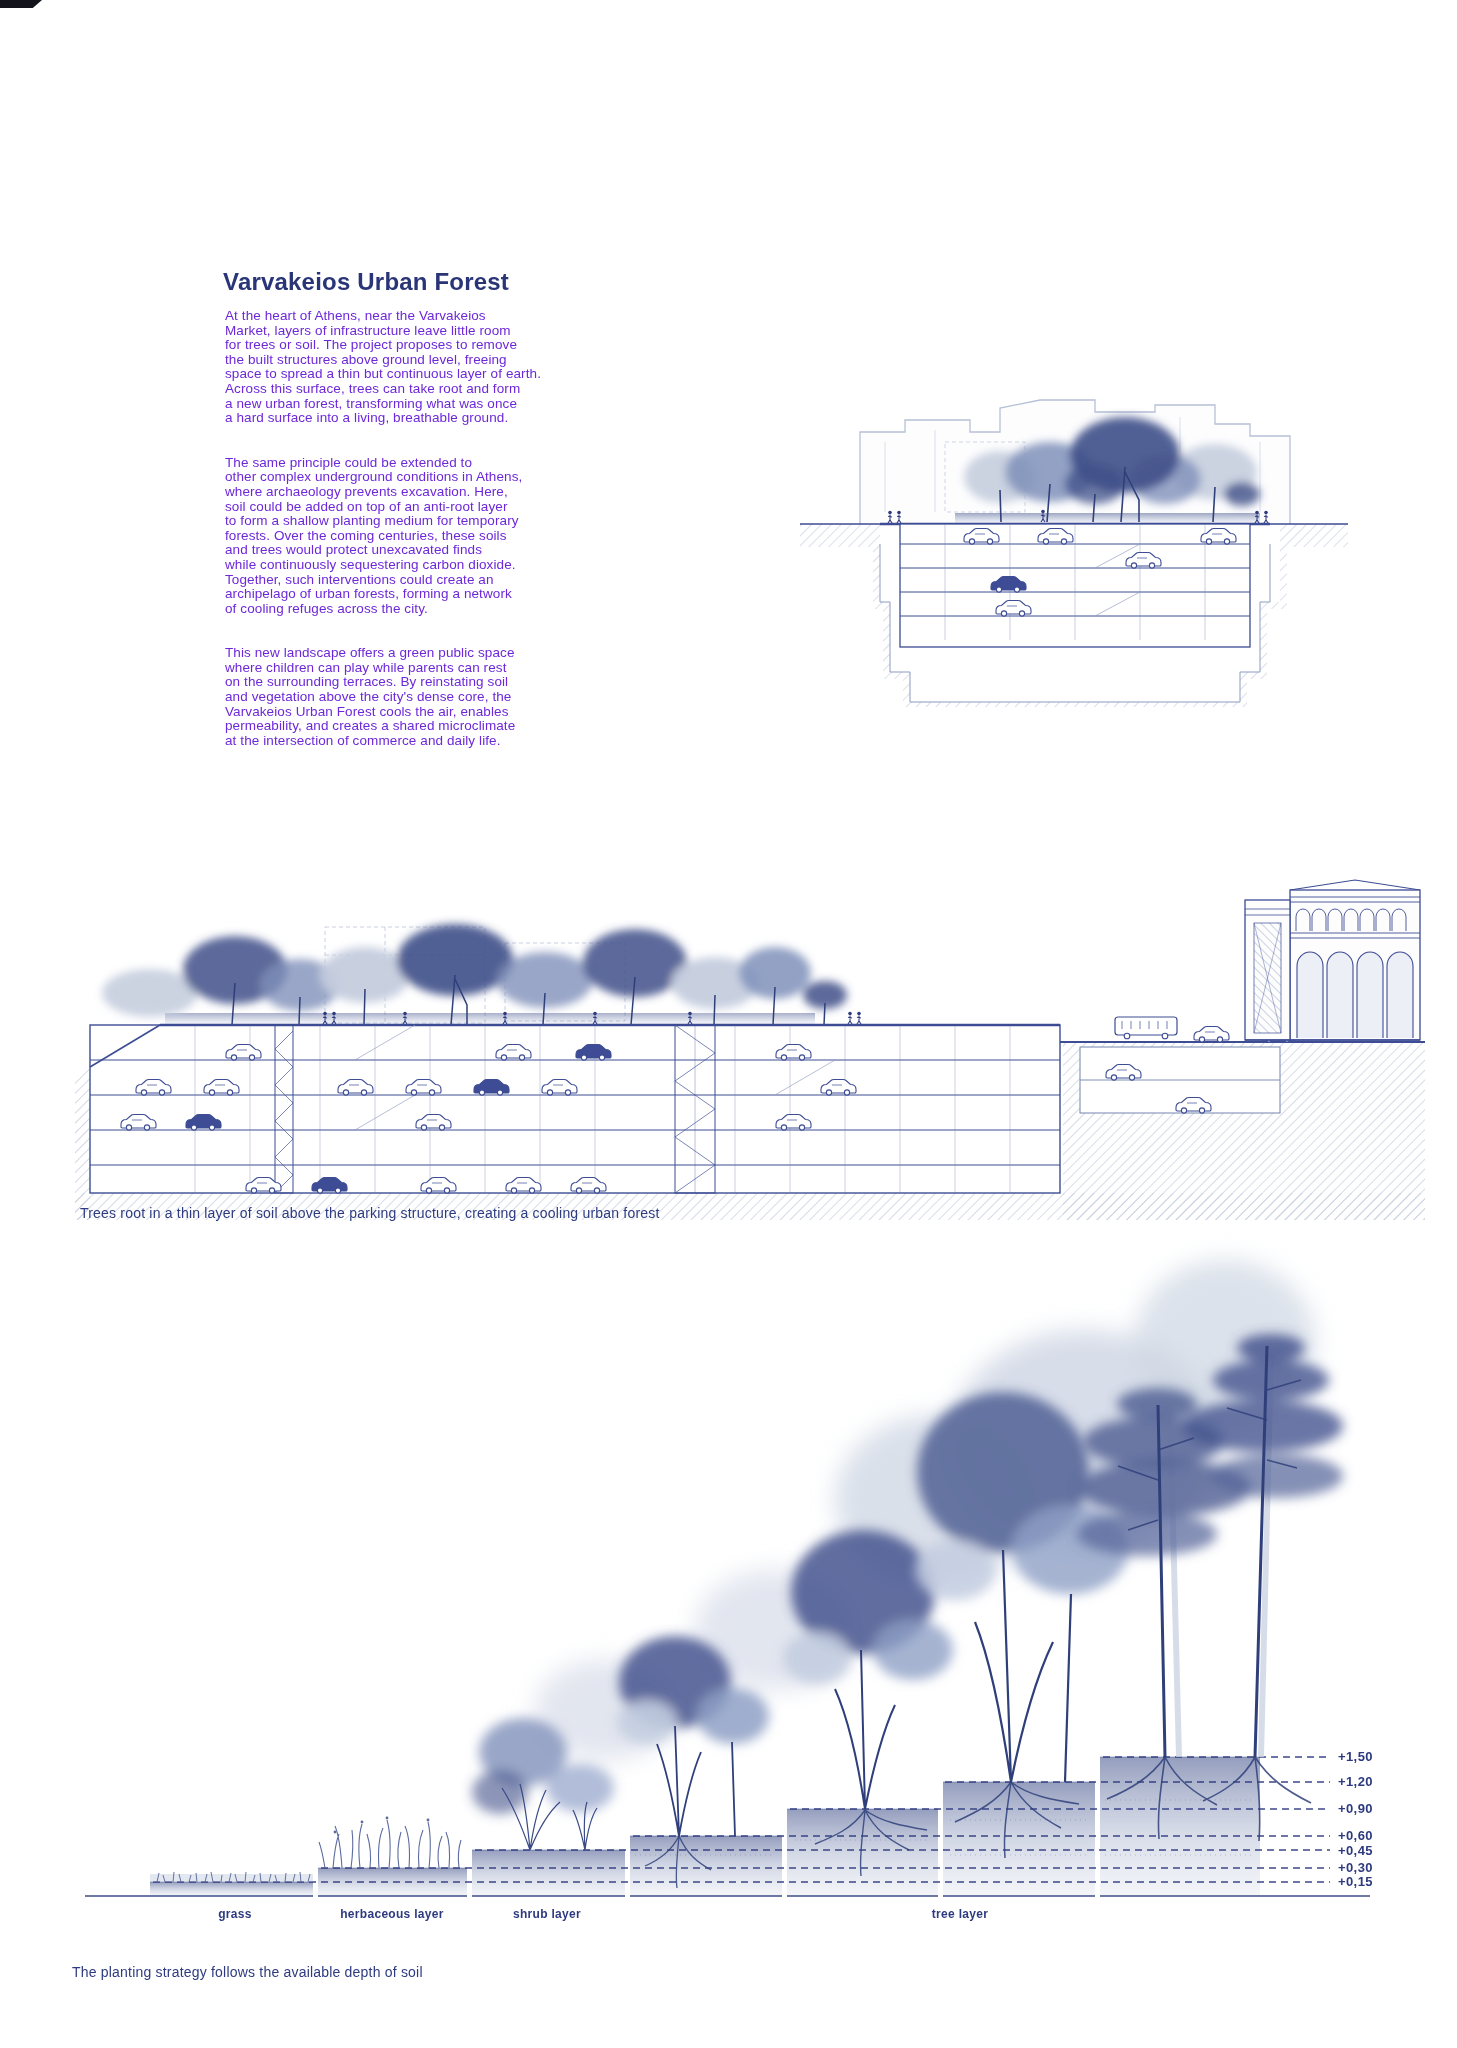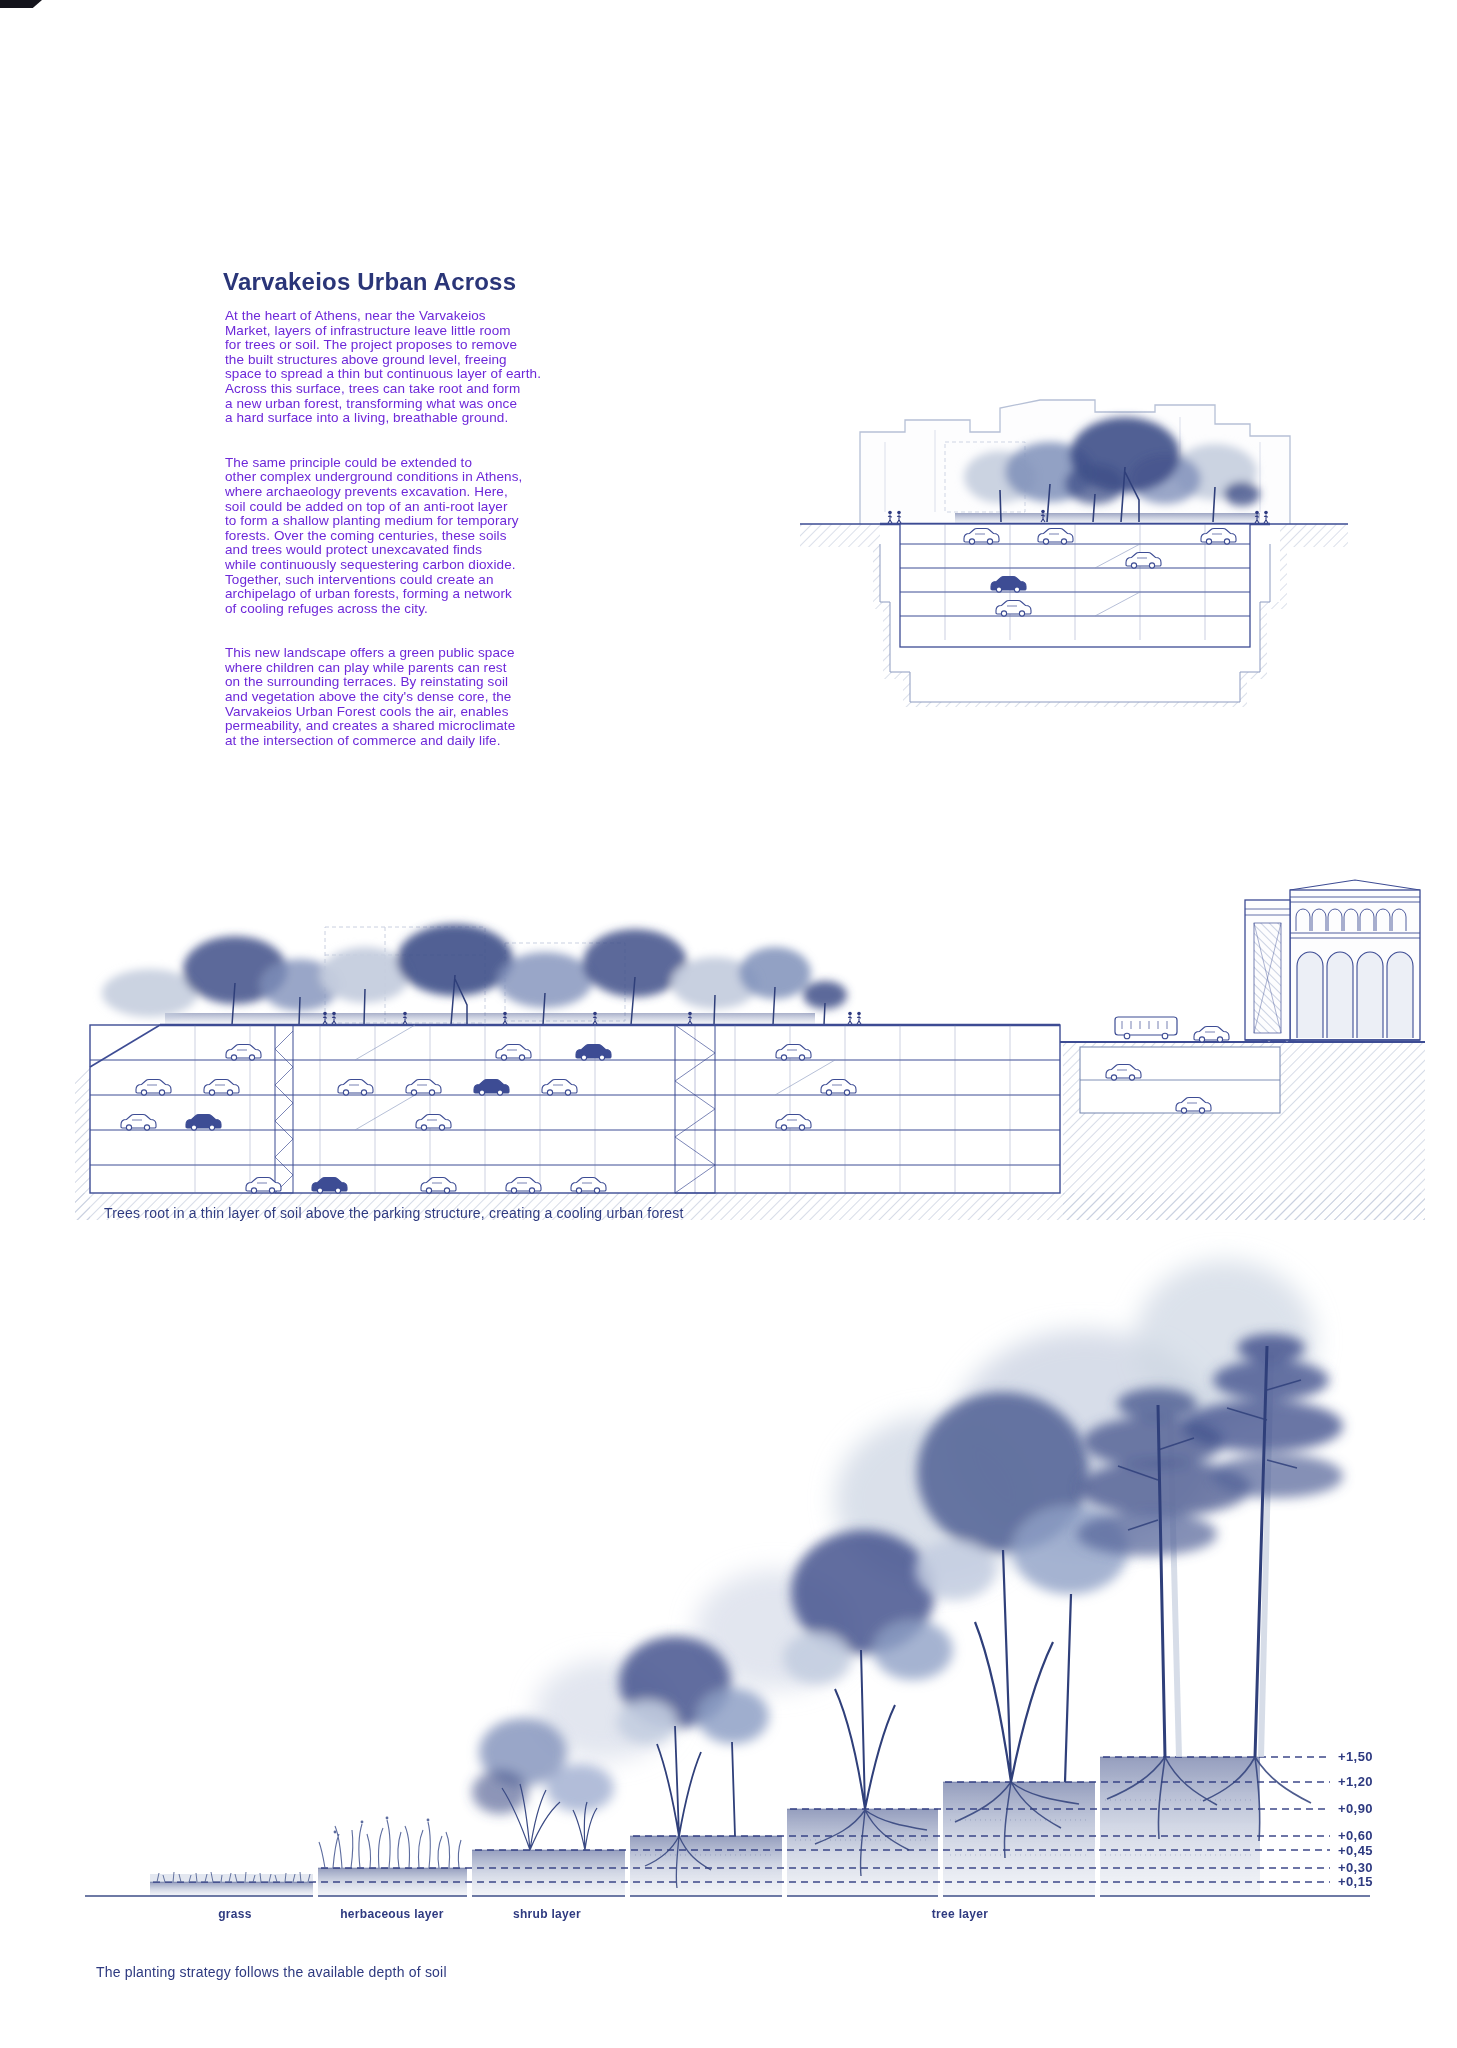--- a/index.html
+++ b/index.html
@@ -7,39 +7,39 @@
     position:relative;width:1457px;height:2048px;background:#ffffff;overflow:hidden;
     font-family:"Liberation Sans",sans-serif;color:#2e3a80;
   }
   .corner-mark{position:absolute;left:0;top:0;width:42px;height:8px;background:#14141c;
     clip-path:polygon(0 0,100% 0,78% 100%,0 100%);}
   .page-title{position:absolute;left:223px;top:252px;font-size:24px;font-weight:bold;
     letter-spacing:.2px;color:#2a3578;}
   .intro{position:absolute;left:225px;top:309px;width:410px;}
   .para{white-space:pre-line;font-size:13.5px;line-height:14.6px;margin:0 0 30px 0;
     letter-spacing:.1px;color:#6d28d9;}
-  .caption{position:absolute;font-size:14px;letter-spacing:.2px;color:#2e3a80;margin-left:24px;}
+  .caption{position:absolute;font-size:14px;letter-spacing:.2px;color:#2e3a80;}
   #caption-main{left:80px;top:1205px;}
   #caption-planting{left:72px;top:1964px;}
   svg{position:absolute;display:block;}
   #detail-section{left:795px;top:372px;}
   #main-section{left:75px;top:875px;}
   #planting-diagram{left:75px;top:1010px;}
   svg text{font-family:"Liberation Sans",sans-serif;}
   .elev-label{font-size:13px;font-weight:bold;letter-spacing:.4px;fill:#2e3a80;}
   .layer-label{font-size:12px;font-weight:bold;letter-spacing:.3px;fill:#2e3a80;text-anchor:middle;}
 </style>
 </head>
 <body>
 
 <div class="board">
 
   <div class="corner-mark"></div>
 
-  <h1 class="page-title">Varvakeios Urban Across</h1>
+  <h1 class="page-title">Varvakeios Urban Forest</h1>
 
   <div class="intro">
     <p class="para">At the heart of Athens, near the Varvakeios
 Market, layers of infrastructure leave little room
 for trees or soil. The project proposes to remove
 the built structures above ground level, freeing
 space to spread a thin but continuous layer of earth.
 Across this surface, trees can take root and form
 a new urban forest, transforming what was once
 a hard surface into a living, breathable ground.</p>

